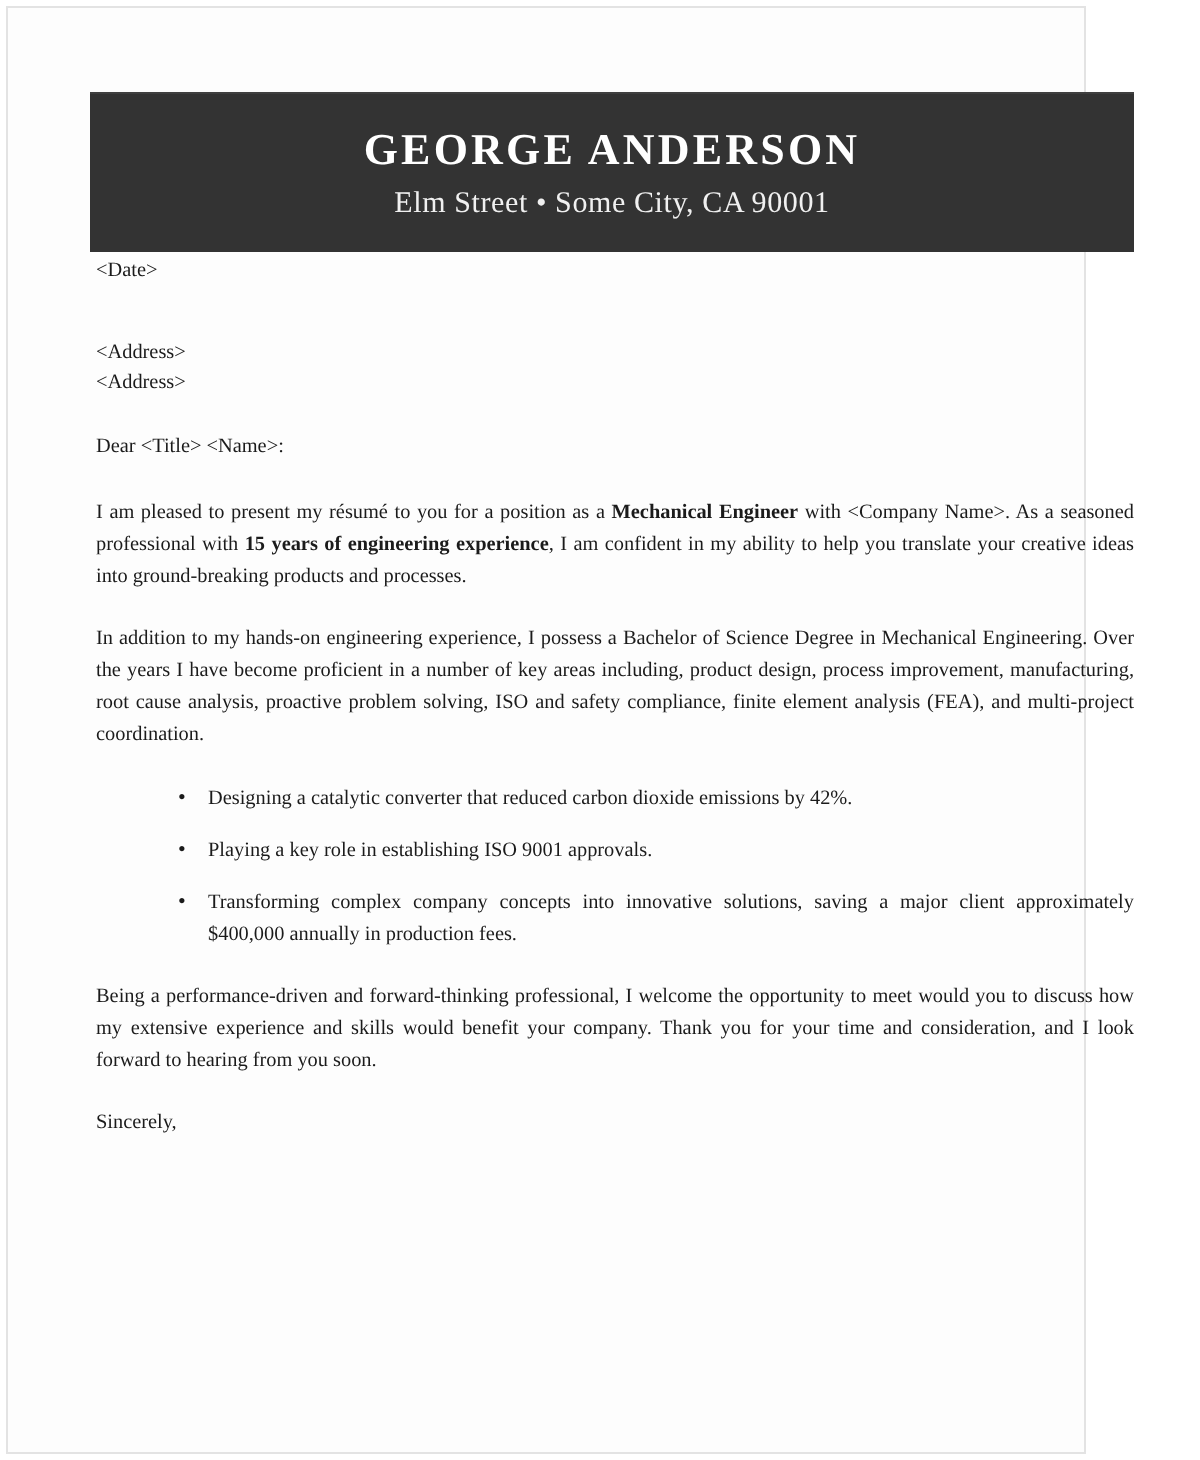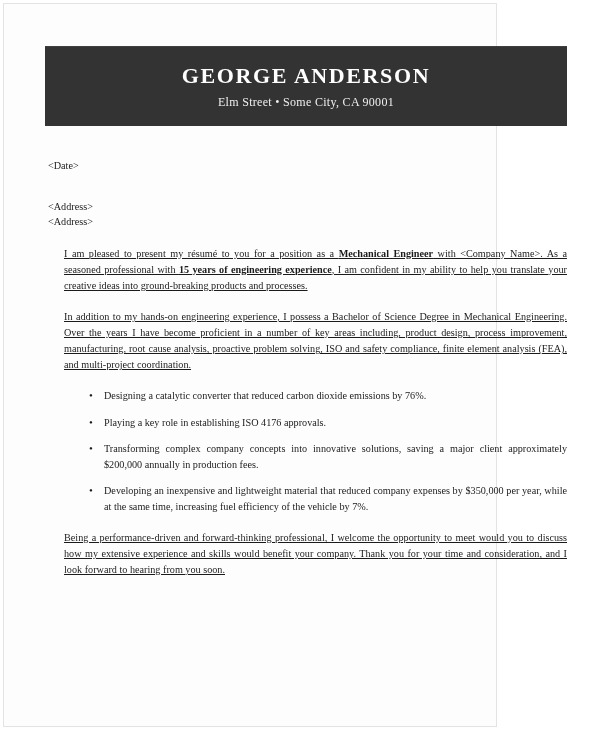--- a/index.html
+++ b/index.html
@@ -9,21 +9,21 @@
   }
   body {
     width: 600px;
     height: 730px;
     font-family: "Liberation Serif", "DejaVu Serif", serif;
     overflow: hidden;
   }
 
   .page {
     position: relative;
-    width: 494px;
+    width: 540px;
     height: 724px;
     margin: 3px;
     background: #fdfdfd;
     border: 1px solid #e3e3e3;
     box-sizing: border-box;
   }
 
   
   .letterhead {
     position: absolute;
@@ -48,48 +48,47 @@
     color: #ffffff;
     font-size: 22px;
     font-weight: bold;
     letter-spacing: 1.6px;
     line-height: 1.1;
     text-align: center;
     margin-top: 2px;
   }
   .lh-contact {
     color: #f0f0f0;
-    font-size: 12px;
+    font-size: 15px;
     letter-spacing: 0.3px;
     text-align: center;
     margin-top: 6px;
   }
 
   
   .letter {
     position: absolute;
     left: 44px;
-    top: 154px;
+    top: 124px;
     width: 519px;
     color: #1b1b1b;
     font-size: 10.2px;
     line-height: 1.58;
   }
 
   .date-line { margin: 0 0 26px 0; }
 
   .addr-block { margin: 0 0 16px 0; }
   .addr-block div { line-height: 1.45; }
 
   .salutation { margin: 0 0 17px 0; }
 
   p.para {
-    margin: 0 0 15px 16px;
+    margin: 0 0 15px 0;
     text-align: justify;
-    text-decoration: underline;
   }
   p.para b { font-weight: bold; }
 
   ul.accomplishments {
     margin: 0 0 15px 0;
     padding: 0 0 0 41px;
     list-style: none;
   }
   ul.accomplishments li {
     position: relative;
@@ -120,30 +119,31 @@
 
   <div class="letter">
 
     <div class="date-line">&lt;Date&gt;</div>
 
     <div class="addr-block">
       <div>&lt;Address&gt;</div>
       <div>&lt;Address&gt;</div>
     </div>
 
+    <div class="salutation">Dear &lt;Title&gt; &lt;Name&gt;:</div>
 
     <p class="para"><span>I am pleased to present my résumé to you for a position as a </span><b>Mechanical Engineer</b><span> with &lt;Company Name&gt;. As a seasoned professional with </span><b>15 years of engineering experience</b><span>, I am confident in my ability to help you translate your creative ideas into ground-breaking products and processes.</span></p>
 
     <p class="para">In addition to my hands-on engineering experience, I possess a Bachelor of Science Degree in Mechanical Engineering. Over the years I have become proficient in a number of key areas including, product design, process improvement, manufacturing, root cause analysis, proactive problem solving, ISO and safety compliance, finite element analysis (FEA), and multi-project coordination.</p>
 
 
     <ul class="accomplishments">
-      <li>Designing a catalytic converter that reduced carbon dioxide emissions by 76%.</li>
-      <li>Playing a key role in establishing ISO 4176 approvals.</li>
-      <li>Transforming complex company concepts into innovative solutions, saving a major client approximately $200,000 annually in production fees.</li>
-      <li>Developing an inexpensive and lightweight material that reduced company expenses by $350,000 per year, while at the same time, increasing fuel efficiency of the vehicle by 7%.</li>
+      <li>Designing a catalytic converter that reduced carbon dioxide emissions by 42%.</li>
+      <li>Playing a key role in establishing ISO 9001 approvals.</li>
+      <li>Transforming complex company concepts into innovative solutions, saving a major client approximately $400,000 annually in production fees.</li>
     </ul>
 
     <p class="para">Being a performance-driven and forward-thinking professional, I welcome the opportunity to meet would you to discuss how my extensive experience and skills would benefit your company. Thank you for your time and consideration, and I look forward to hearing from you soon.</p>
 
+    <div class="closing">Sincerely,</div>
 
   </div>
 </div>
 
 </body></html>

